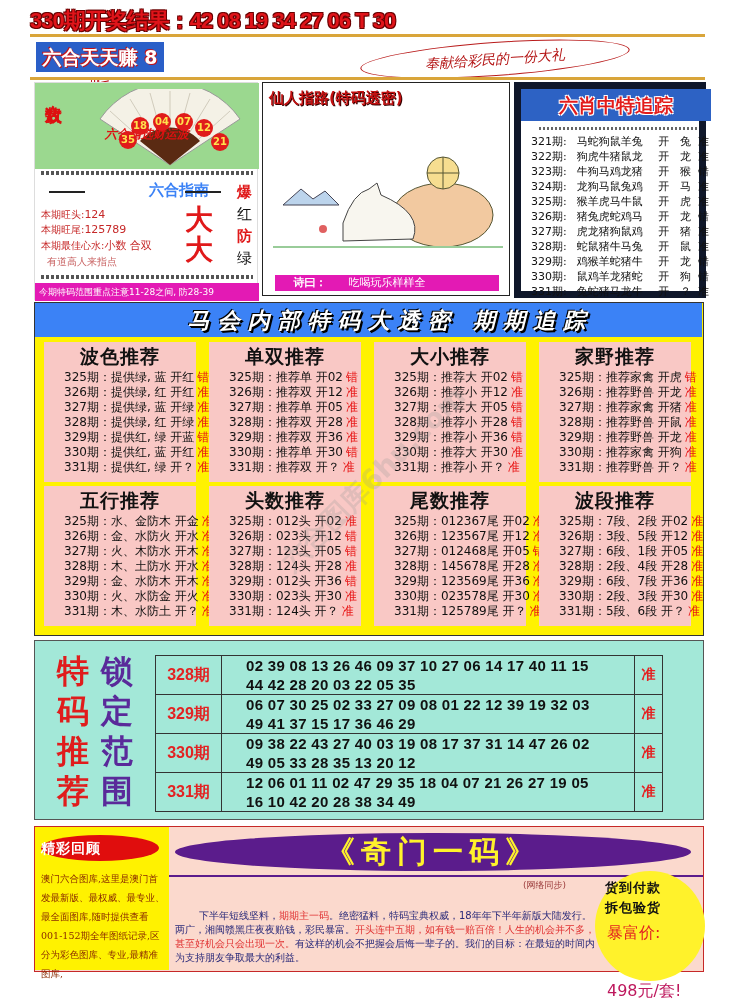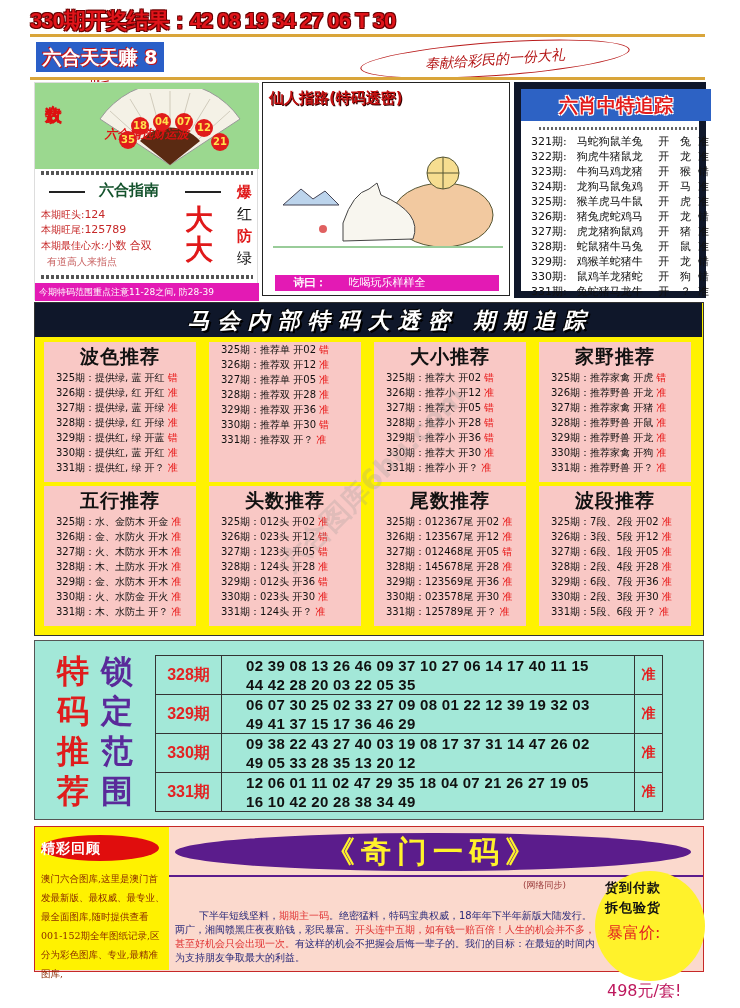--- a/index.html
+++ b/index.html
@@ -13,21 +13,21 @@
   .slogan { left: 360px; top: 42px; width: 270px; height: 34px; border: 1.5px solid #b91c1c; border-radius: 50%; transform: rotate(-4deg); color: #b31313; font-family: "DejaVu Serif", serif; font-style: italic; font-size: 14px; text-align: center; line-height: 32px; }
 
   
   .leftpanel { left: 34px; top: 82px; width: 224px; height: 218px; border: 1px solid #ddd; }
   .fanbox { left: 0; top: 0; width: 224px; height: 86px; background: #9bd88f; }
   .hs { left: 8px; top: 8px; color: #d11; font-weight: bold; font-size: 17px; writing-mode: vertical-rl; letter-spacing: 2px; }
   .fan { left: 60px; top: 6px; width: 150px; height: 78px; }
   .fantitle { left: 70px; top: 6px; font-family: "DejaVu Serif", serif; font-style: italic; font-size: 12px; color: #d11; font-weight: bold; margin-top: 37px; }
   .ball { width: 18px; height: 18px; border-radius: 50%; background: #e01b1b; color: #ffe14d; font-size: 10px; line-height: 18px; text-align: center; font-weight: bold; }
   .wavy { left: 6px; width: 212px; height: 4px; background: repeating-linear-gradient(90deg, #555 0 3px, transparent 3px 5px); }
-  .guidetitle { left: 14px; top: 98px; width: 160px; text-align: center; font-size: 15px; font-weight: bold; color: #14532d; }
+  .guidetitle { left: 14px; top: 98px; width: 160px; text-align: right; font-size: 15px; font-weight: bold; color: #3b82f6; }
   .guideline { width: 36px; height: 2px; background: #222; top: 108px; }
   .gitem { left: 6px; font-size: 10px; color: #c62828; }
   .gitem b { color: #c62828; font-weight: normal; }
   .gitem span { color: #c62828; font-size: 11px; }
   .bigred { left: 150px; color: #e0191a; font-size: 28px; font-weight: bold; font-family: "DejaVu Serif", serif; }
   .side { left: 202px; font-size: 15px; }
   .pinkbar { left: 0; top: 200px; width: 224px; height: 18px; background: #e31ab4; color: #fff; font-size: 9px; line-height: 18px; padding-left: 4px; }
 
   
   .midpanel { left: 262px; top: 82px; width: 248px; height: 214px; border: 1.5px solid #222; background: #fff; }
@@ -40,24 +40,24 @@
   .rtwave { left: 18px; top: 38px; width: 160px; height: 3px; background: repeating-linear-gradient(90deg, #666 0 2px, transparent 2px 4px); }
   .rtlist { left: 10px; top: 45px; width: 178px; }
   .rtrow { display: flex; height: 15px; font-size: 11px; line-height: 15px; color: #111; }
   .rtrow .p { width: 46px; }
   .rtrow .z { width: 82px; }
   .rtrow .k { width: 22px; }
   .rtrow .a { width: 18px; }
 
   
   .bigsec { left: 34px; top: 302px; width: 670px; height: 334px; border: 1.5px solid #333; background: #fff200; }
-  .redbar { left: 0; top: 0; width: 667px; height: 34px; background: #0f172a; color: #fff; font-family: "DejaVu Serif", serif; font-style: italic; font-weight: bold; font-size: 22px; text-align: center; line-height: 34px; letter-spacing: 8px; text-shadow: 1px 1px 0 #000, -1px -1px 0 #000, 2px 2px 0 #000; padding-left: 44px; }
+  .redbar { left: 0; top: 0; width: 667px; height: 34px; background: #3b82f6; color: #fff; font-family: "DejaVu Serif", serif; font-style: italic; font-weight: bold; font-size: 22px; text-align: center; line-height: 34px; letter-spacing: 8px; text-shadow: 1px 1px 0 #000, -1px -1px 0 #000, 2px 2px 0 #000; padding-left: 44px; }
   .card { width: 152px; height: 140px; background: #f9c8c5; }
   .cardtitle { text-align: center; font-size: 19px; font-weight: bold; color: #111; height: 28px; line-height: 28px; letter-spacing: 1px; }
-  .crow { display: flex; font-size: 10px; height: 15px; line-height: 15px; color: #111; padding-left: 4px; white-space: nowrap; margin-left: 8px; }
+  .crow { display: flex; font-size: 12px; height: 15px; line-height: 15px; color: #111; padding-left: 20px; white-space: nowrap; }
   .crow .res { color: #e81515; margin-left: 3px; }
 
   
   .tealsec { left: 34px; top: 640px; width: 670px; height: 180px; background: #a3e8d8; border: 1.5px solid #555; }
   .vchars { font-family: "DejaVu Serif", serif; font-weight: bold; font-size: 32px; line-height: 40px; width: 40px; text-align: center; }
   .ntable { left: 120px; top: 14px; width: 508px; border-collapse: collapse; }
   .ntable td { border: 1px solid #333; }
   .ntable .per { width: 66px; color: #e32222; font-family: "Liberation Sans", sans-serif; font-weight: bold; font-size: 16px; text-align: center; }
   .ntable .nums { padding-left: 24px; font-family: "Liberation Sans", sans-serif; font-weight: bold; font-size: 15px; color: #111; line-height: 19px; height: 39px; letter-spacing: 0.3px; }
   .ntable .ok { width: 28px; color: #e32222; font-weight: bold; font-size: 14px; text-align: center; }
@@ -261,20 +261,21 @@
       <div class="crow">
         <span>330期：提供红, 蓝 开红</span>
         <span class="res">准</span>
       </div>
       <div class="crow">
         <span>331期：提供红, 绿 开？</span>
         <span class="res">准</span>
       </div>
     </div>
     <div class="abs card" style="left: 209px; top: 342px;">
+      <div class="cardtitle">单双推荐</div>
       <div class="crow">
         <span>325期：推荐单 开02</span>
         <span class="res">错</span>
       </div>
       <div class="crow">
         <span>326期：推荐双 开12</span>
         <span class="res">准</span>
       </div>
       <div class="crow">
         <span>327期：推荐单 开05</span>

